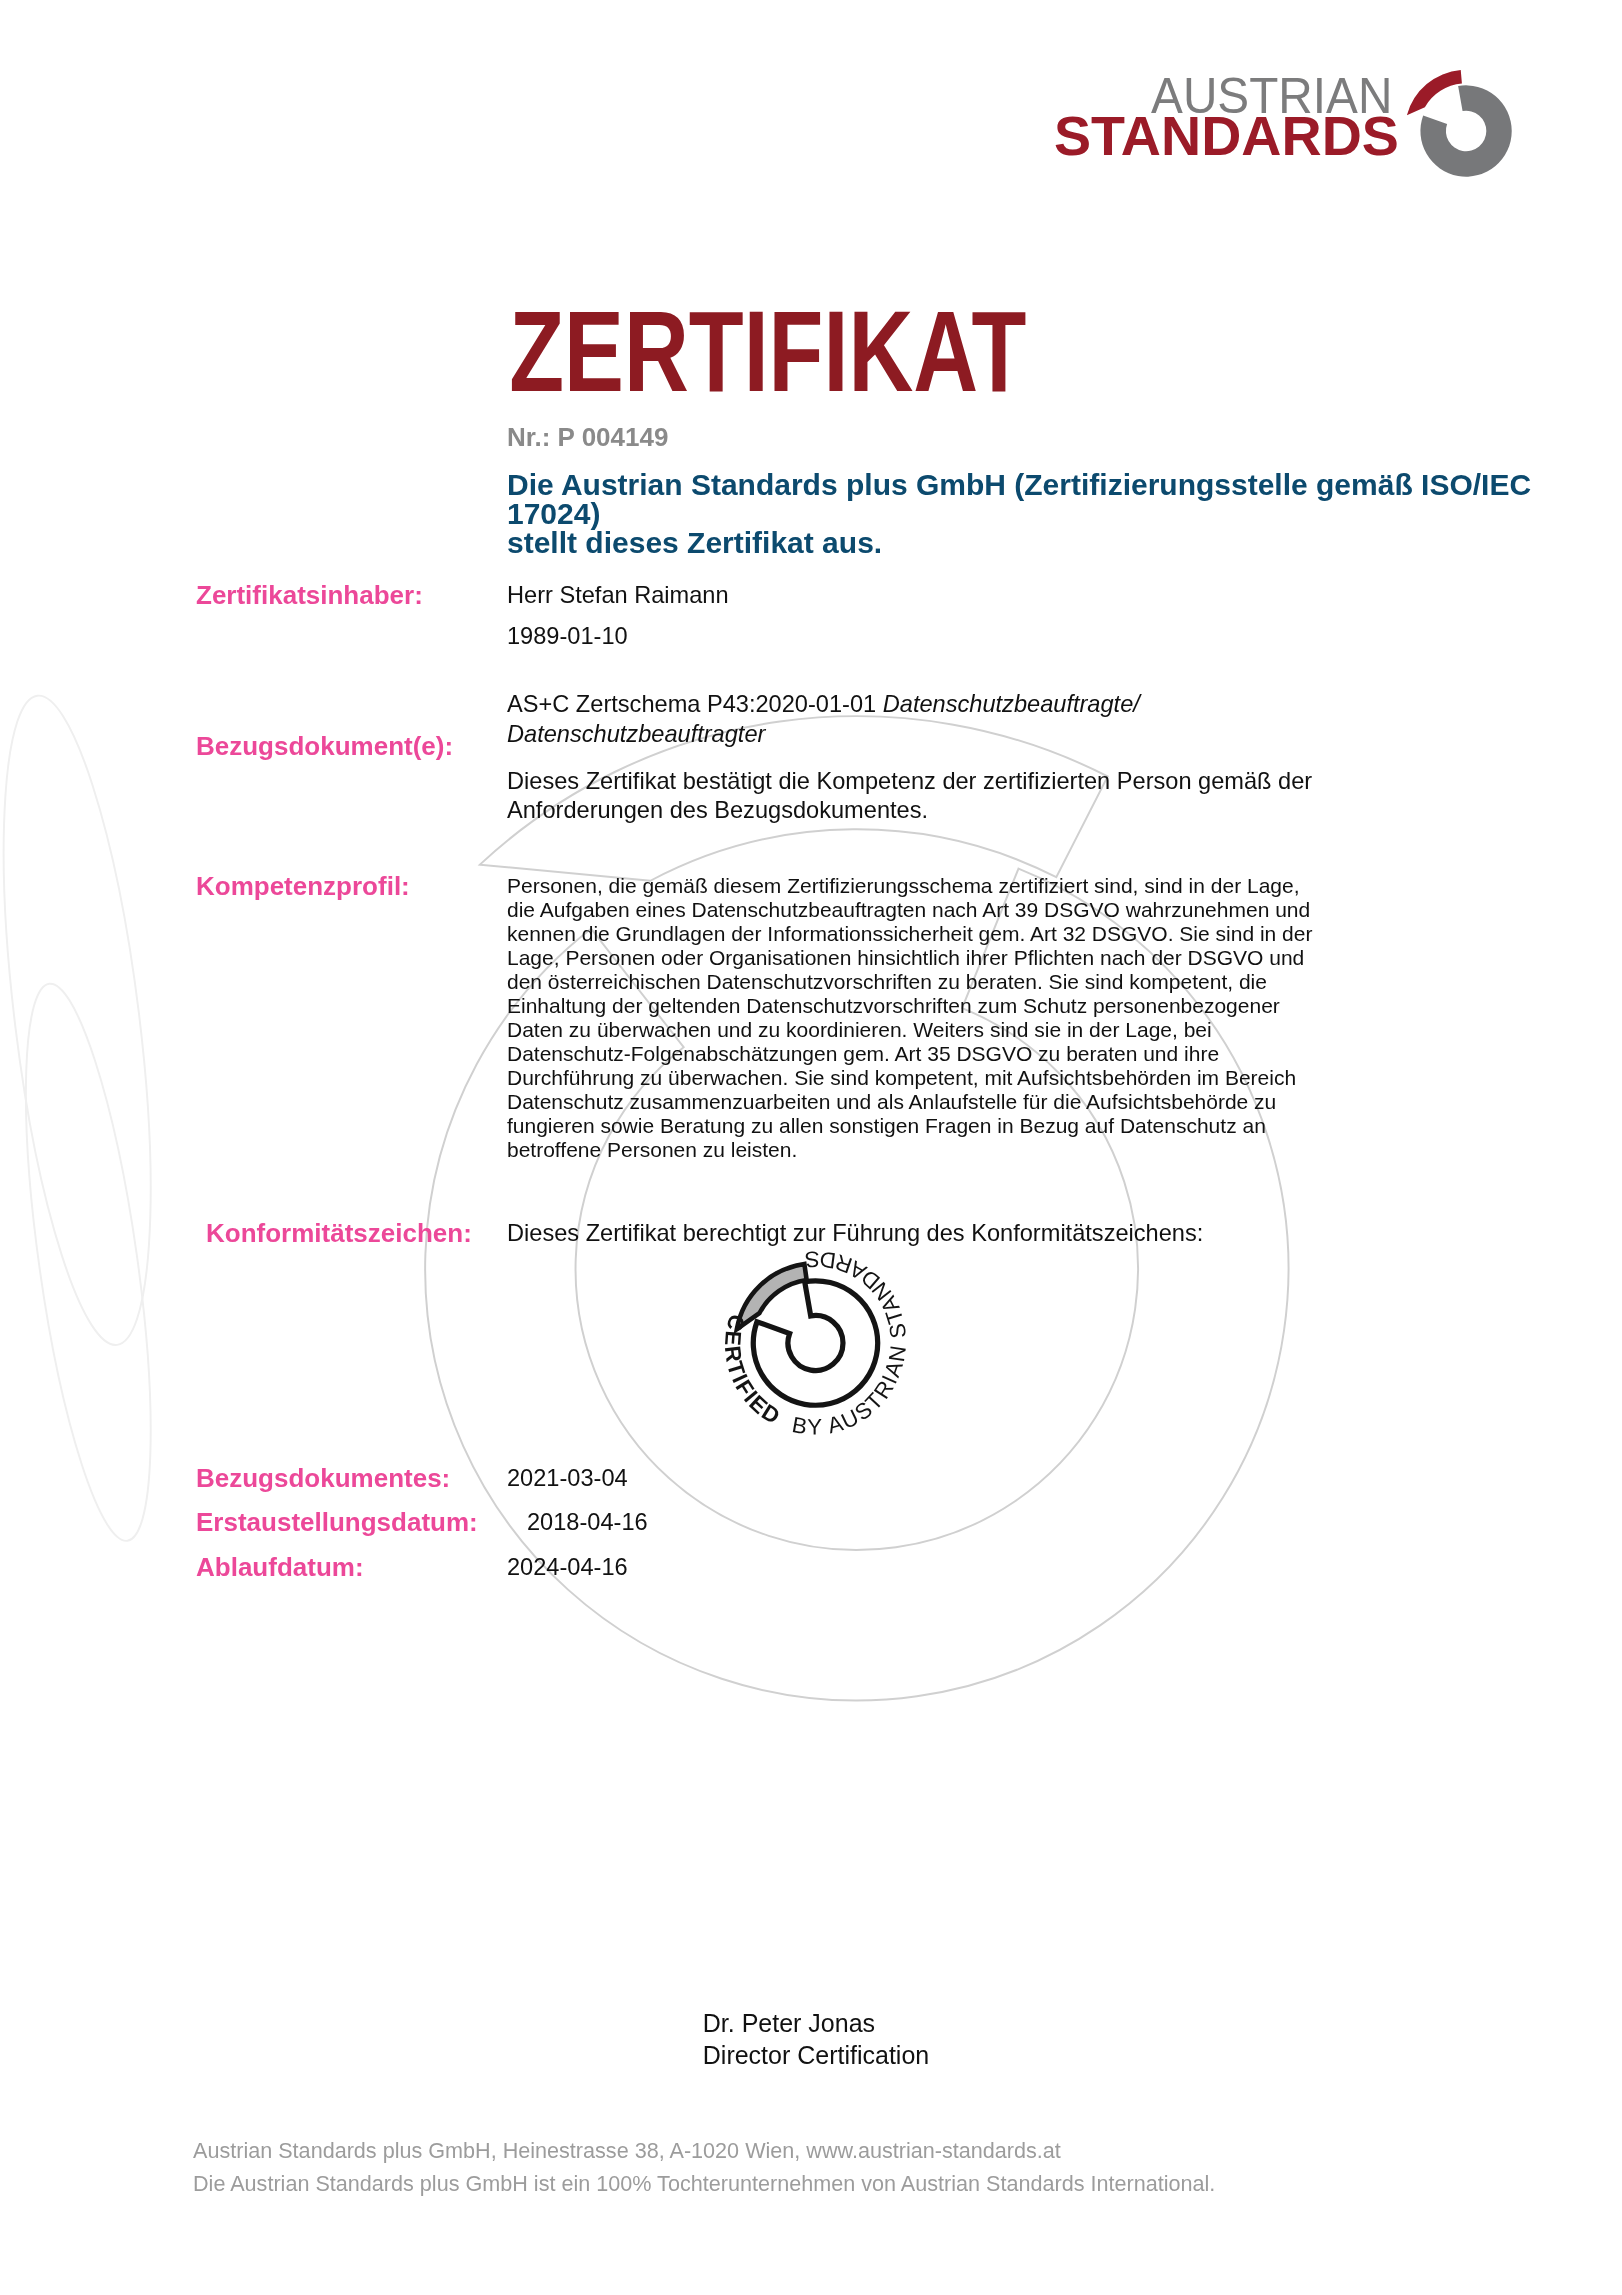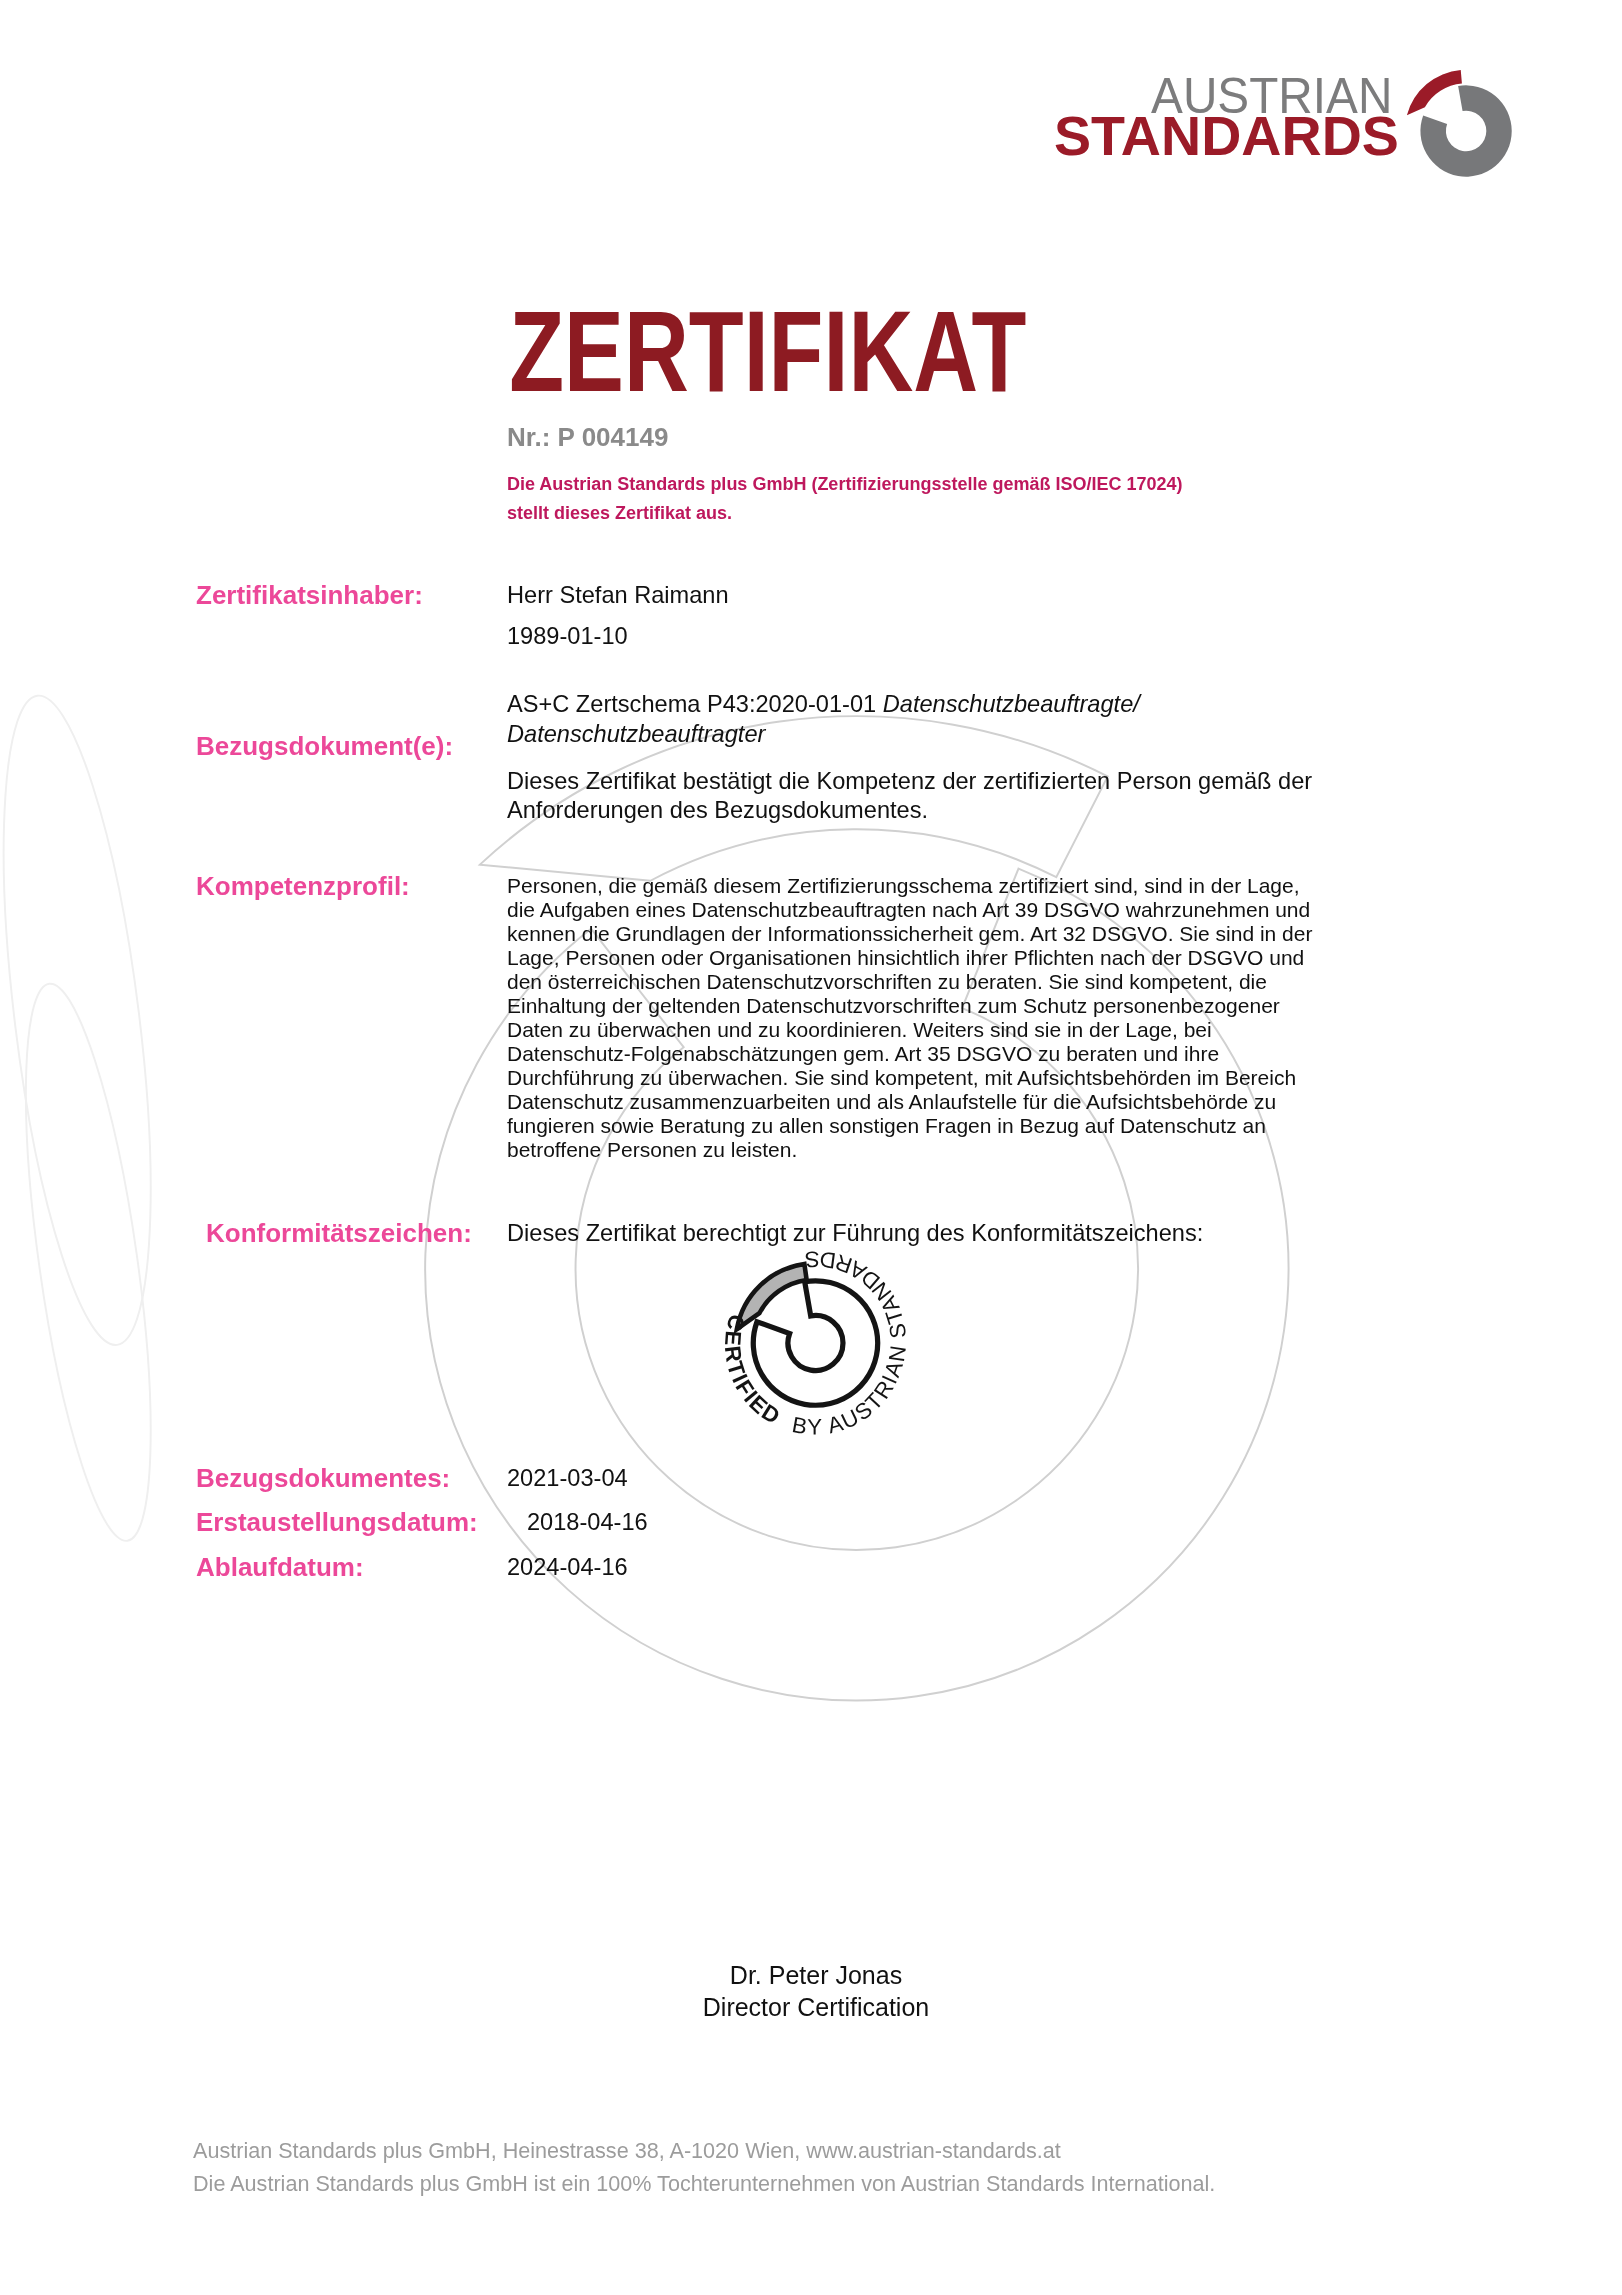--- a/index.html
+++ b/index.html
@@ -7,26 +7,26 @@
     width:1622px;height:2295px;position:relative;background:#ffffff;
     font-family:"Liberation Sans","DejaVu Sans",sans-serif;color:#1a1a1a;
     overflow:hidden;
   }
   .abs{position:absolute;}
   #watermark{position:absolute;left:0;top:0;width:1622px;height:2295px;pointer-events:none;}
   .label{font-weight:bold;font-size:26px;color:#ec4899;}
   .value{font-size:23.6px;color:#111;}
   .lines{white-space:pre-line;}
   .nr{font-weight:bold;font-size:26px;color:#8a8a8a;}
-  .intro{font-weight:bold;font-size:18px;line-height:29px;color:#be185d;}
+  .intro{font-weight:bold;font-size:30px;line-height:29px;color:#0c4a6e;}
   .para{font-size:23.6px;line-height:29px;color:#111;}
   .kompetenz{font-size:21px;line-height:24px;color:#111;}
   .refdoc{font-size:23.6px;line-height:30px;color:#111;}
   .refdoc .it{font-style:italic;}
-  .sig{font-size:25px;line-height:32px;text-align:center;color:#111;}
+  .sig{font-size:25px;line-height:32px;color:#111;margin-top:48px;}
   .footer{font-size:21.6px;line-height:33px;color:#9c9c9c;}
   .content{position:relative;z-index:2;}
 </style>
 </head>
 <body>
 
 <svg id="watermark" viewBox="0 0 2480 3509" xmlns="http://www.w3.org/2000/svg" aria-hidden="true">
 
   <g stroke="#efefef" stroke-width="3" fill="none">
     <ellipse cx="118" cy="1560" rx="95" ry="500" transform="rotate(-7 118 1560)"></ellipse>

